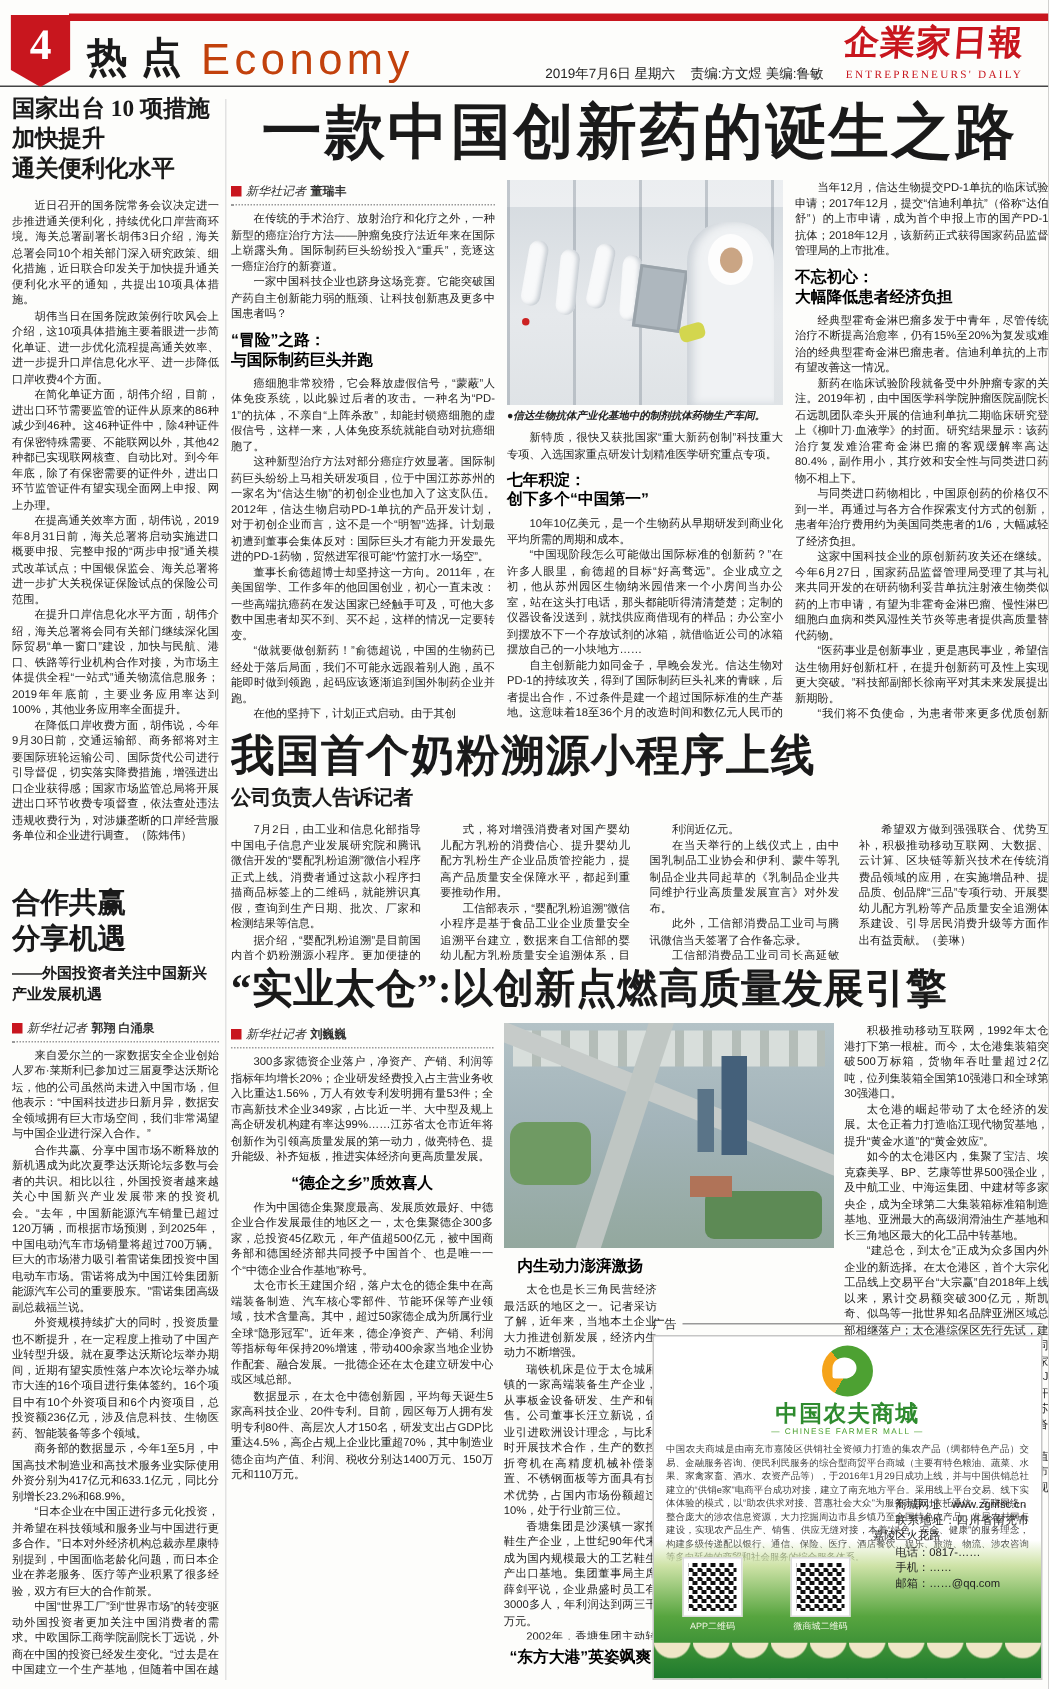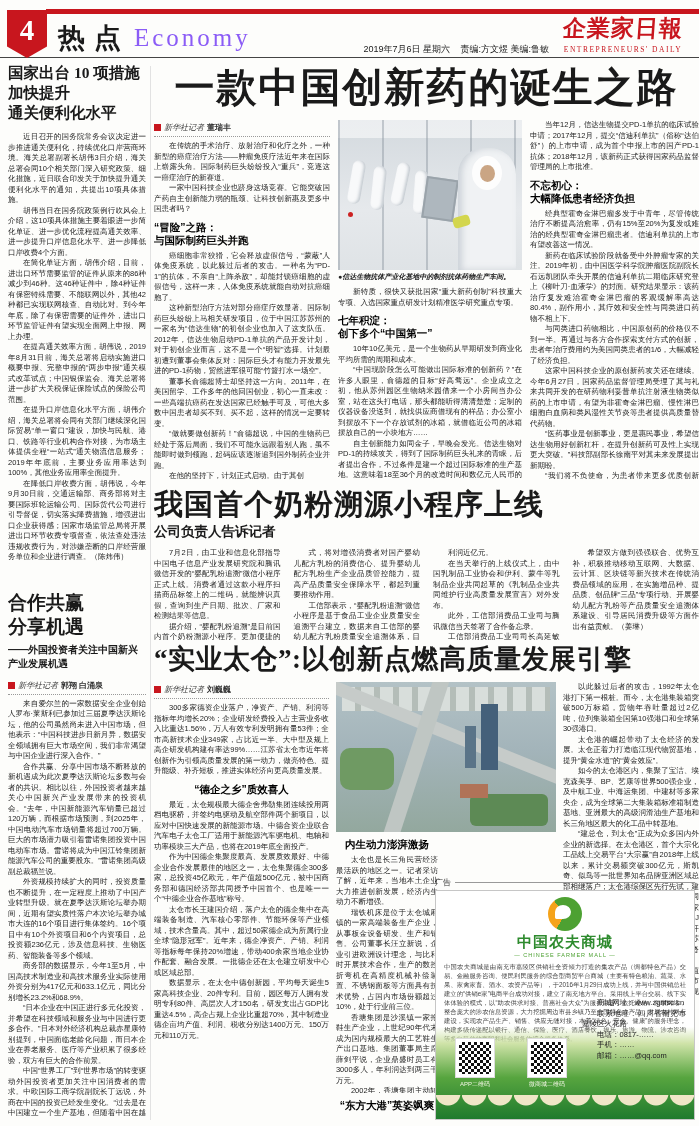--- a/index.html
+++ b/index.html
@@ -9,22 +9,22 @@
         overflow:hidden; margin:0 auto;}
   
   .header{position:absolute; left:0; top:0; width:699px; height:58px; border-bottom:1.5px solid #444;}
   .topbar{position:absolute; left:46px; top:9px; right:0; height:5px; background:var(--red);}
   .badge{position:absolute; left:7px; top:10px; width:40px; height:48px; background:var(--red);
          clip-path:polygon(0 0,100% 0,100% 76%,50% 100%,0 76%);
          display:flex; align-items:flex-start; justify-content:center;}
   .badge span{color:#fff; font-size:29px; font-weight:bold; line-height:40px; font-family:"Liberation Serif",serif;}
   .sec-cn{position:absolute; left:58px; top:20px; font-size:27px; font-weight:bold; letter-spacing:9px;
           font-family:"Liberation Sans",sans-serif;}
-  .sec-en{position:absolute; left:134px; top:24px; font-size:25px; color:#8b5cf6; letter-spacing:3px;
-          font-family:Liberation Serif, serif;}
+  .sec-en{position:absolute; left:134px; top:24px; font-size:29px; color:#c2410c; letter-spacing:3px;
+          font-family:Liberation Sans, sans-serif;}
   .dateline{position:absolute; right:150px; top:43px; font-size:9px; color:#222; white-space:nowrap;}
   .dateline span{margin-left:8px;}
   .masthead{position:absolute; right:6px; top:13px; width:140px; text-align:center; color:var(--red);}
   .mast-cn{font-size:23px; font-weight:bold; font-family:"Liberation Serif",serif; transform:skewX(-4deg);
            white-space:nowrap; letter-spacing:1px;}
   .mast-en{font-size:7.5px; letter-spacing:1.5px; margin-top:1px; font-family:"Liberation Serif",serif;}
   
   .para{font-size:7.5px; line-height:10.5px; text-align:justify; text-indent:2em; color:#222;}
   .pre{white-space:pre-line;}
   .byline{display:flex; align-items:center; gap:3px; font-size:8px; color:#333;
@@ -279,21 +279,20 @@
         <div class="byline">
           <span class="sq"></span>
           <span class="by-label">新华社记者</span>
           <span class="by-name">刘巍巍</span>
         </div>
         <div>
             <p class="para">300多家德资企业落户，净资产、产销、利润等指标年均增长20%；企业研发经费投入占主营业务收入比重达1.56%，万人有效专利发明拥有量53件；全市高新技术企业349家，占比近一半、大中型及规上高企研发机构建有率达99%……江苏省太仓市近年将创新作为引领高质量发展的第一动力，做亮特色、提升能级、补齐短板，推进实体经济向更高质量发展。</p>
           </div>
         <div class="colsub sub-center">“德企之乡”质效喜人</div>
         <div>
-            <p class="para">最近，太仓规模最大德企舍弗勒集团连续投用两档电驱桥，并签约电驱动及航空部件两个新项目，以应对中国快速发展的新能源市场。中德合资企业联合汽车电子太仓工厂适用于新能源汽车驱电机、电轴和功率模块三大产品，也将在2019年底全面投产。</p>
             <p class="para">作为中国德企集聚度最高、发展质效最好、中德企业合作发展最佳的地区之一，太仓集聚德企300多家，总投资45亿欧元，年产值超500亿元，被中国商务部和德国经济部共同授予中国首个、也是唯一一个“中德企业合作基地”称号。</p>
             <p class="para">太仓市长王建国介绍，落户太仓的德企集中在高端装备制造、汽车核心零部件、节能环保等产业领域，技术含量高。其中，超过50家德企成为所属行业全球“隐形冠军”。近年来，德企净资产、产销、利润等指标每年保持20%增速，带动400余家当地企业协作配套、融合发展。一批德企还在太仓建立研发中心或区域总部。</p>
             <p class="para">数据显示，在太仓中德创新园，平均每天诞生5家高科技企业、20件专利。目前，园区每万人拥有发明专利80件、高层次人才150名，研发支出占GDP比重达4.5%，高企占规上企业比重超70%，其中制造业德企亩均产值、利润、税收分别达1400万元、150万元和110万元。</p>
           </div>
       </div>
       <div class="tmid">
         <div class="photo2">
           <div class="r-strip"></div>
           <div class="r-road1"></div>
           <div class="r-road2"></div>
@@ -309,21 +308,21 @@
               <p class="para">太仓也是长三角民营经济最活跃的地区之一。记者采访了解，近年来，当地本土企业大力推进创新发展，经济内生动力不断增强。</p>
               <p class="para">瑞铁机床是位于太仓城厢镇的一家高端装备生产企业，从事板金设备研发、生产和销售。公司董事长汪立新说，企业引进欧洲设计理念，与比利时开展技术合作，生产的数控折弯机在高精度机械补偿装置、不锈钢面板等方面具有技术优势，占国内市场份额超过10%，处于行业前三位。</p>
               <p class="para">香塘集团是沙溪镇一家拖鞋生产企业，上世纪90年代末成为国内规模最大的工艺鞋生产出口基地。集团董事局主席薛剑平说，企业鼎盛时员工有3000多人，年利润达到两三千万元。</p>
               <p class="para">2002年，香塘集团主动转型，与北京昭衍新药研究中心成立股份合作项目昭衍（苏州）新药研究中心有限公司。新公司自2011年5月运营以来，年销售收入超过3亿元，利润近亿元。</p>
             </div>
           <div class="colsub sub-center">“东方大港”英姿飒爽</div>
         </div>
       </div>
       <div class="tcol3">
         <div>
-            <p class="para">以此躲过后者的攻击，1992年太仓港打下第一根桩。而今，太仓港集装箱突破500万标箱，货物年吞吐量超过2亿吨，位列集装箱全国第10强港口和全球第30强港口。</p>
+            <p class="para">积极推动移动互联网，1992年太仓港打下第一根桩。而今，太仓港集装箱突破500万标箱，货物年吞吐量超过2亿吨，位列集装箱全国第10强港口和全球第30强港口。</p>
             <p class="para">太仓港的崛起带动了太仓经济的发展。太仓正着力打造临江现代物贸基地，提升“黄金水道”的“黄金效应”。</p>
             <p class="para">如今的太仓港区内，集聚了宝洁、埃克森美孚、BP、艺康等世界500强企业，及中航工业、中海运集团、中建材等多家央企，成为全球第二大集装箱标准箱制造基地、亚洲最大的高级润滑油生产基地和长三角地区最大的化工品中转基地。</p>
             <p class="para">“建总仓，到太仓”正成为众多国内外企业的新选择。在太仓港区，首个大宗化工品线上交易平台“大宗赢”自2018年上线以来，累计交易额突破300亿元，斯凯奇、似鸟等一批世界知名品牌亚洲区域总部相继落户；太仓港综保区先行先试，建成跨境电商监管中心和公共服务平台，同步引进“太境通”电商综合平台，吸引30家企业入驻；今年，世界500强企业韩国CJ荣庆集团利用港区原有的铸铜厂土地，开工建设中国冷链物流总部，京东物流江苏总部、华柯新、化塑汇等区域总部纷至沓来。</p>
             <p class="para">2018年，太仓实现地区生产总值1330亿元，位列全国综合实力百强县市第七位。“太仓正加速打造量质并举的现代化‘东方大港’。”沈觅说。</p>
           </div>
       </div>
     </div>
   </div>
 
   <div class="ad">

